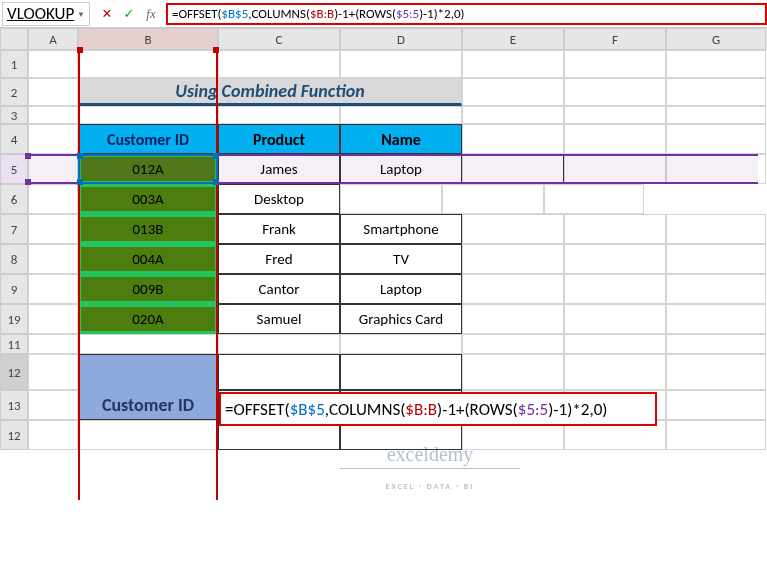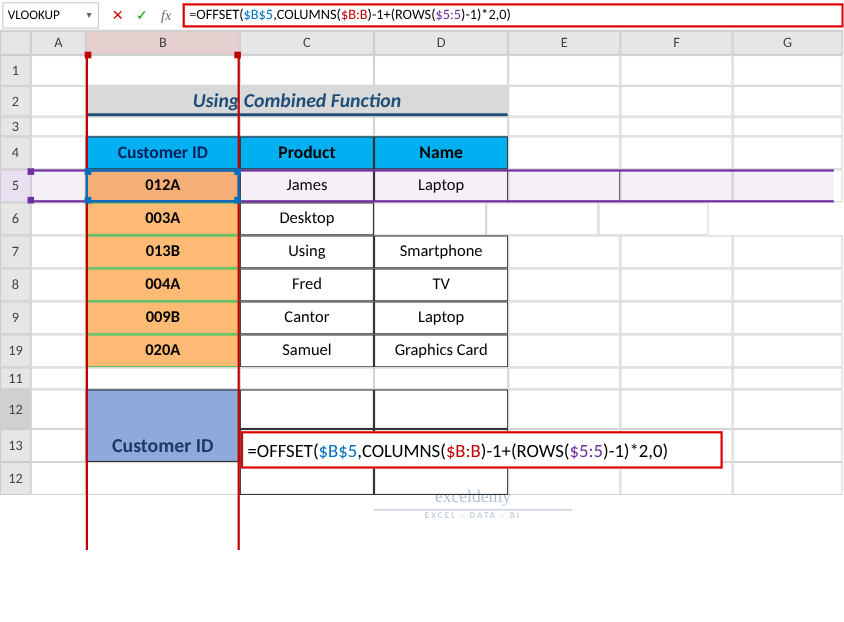--- a/index.html
+++ b/index.html
@@ -1,20 +1,20 @@
 <!DOCTYPE html>
 <html><head>
   <meta charset="utf-8">
   <style>
     * { box-sizing: border-box; margin: 0; padding: 0; }
     body { font-family: Calibri, Arial, sans-serif; font-size: 14px; background: #fff; width: 767px; height: 565px; overflow: hidden; position: relative; }
     
     .formula-bar { display: flex; align-items: center; height: 28px; border-bottom: 1px solid #ccc; background: #fff; }
     .name-box { width: 88px; height: 24px; border: 1px solid #ccc; display: flex; align-items: center; padding: 0 4px; margin: 0 2px; background: #fff; }
-    .name-box-text { flex: 1; font-size: 12px; }
+    .name-box-text { flex: 1; font-size: 17px; text-decoration: underline; }
     .name-box-arrow { font-size: 8px; color: #666; }
     .fb-btns { display: flex; gap: 4px; padding: 0 6px; }
     .fb-btn { width: 18px; height: 18px; display: flex; align-items: center; justify-content: center; font-size: 13px; color: #666; }
     .fb-btn.cancel { color: #c00; }
     .fb-btn.accept { color: #0a0; }
     .fb-btn.fx { font-style: italic; font-family: Georgia, serif; font-size: 13px; }
     .formula-input { flex: 1; height: 22px; border: 2px solid #d00; display: flex; align-items: center; padding: 0 4px; font-size: 13px; }
     .formula-input .part-black { color: #000; }
     .formula-input .part-blue { color: #0070c0; }
     .formula-input .part-red { color: #c00000; }
@@ -49,21 +49,21 @@
     .r1 .row-h, .r2 .row-h { height: 28px; }
     .r3 .row-h { height: 18px; }
     .r4 .row-h, .r5 .row-h, .r6 .row-h, .r7 .row-h, .r8 .row-h, .r9 .row-h, .r10 .row-h { height: 30px; }
     .r11 .row-h { height: 20px; }
     .r12 .row-h { height: 36px; }
     .r13 .row-h, .r14 .row-h { height: 30px; }
     
     .title-banner { background: #d9d9d9; font-style: italic; font-weight: bold; font-size: 18px; color: #1f4e79; border-bottom: 3px solid #1f4e79; }
     .hdr-b { background: #00b0f0; color: #002060; font-weight: bold; font-size: 16px; border: 1px solid #333; }
     .hdr-cd { background: #00b0f0; color: #000; font-weight: bold; font-size: 16px; border: 1px solid #333; }
-    .data-b { background: #fdba74; border: 1px solid #22c55e; font-size: 15px; font-weight: bold; }
+    .data-b { background: #4d7c0f; border: 3px solid #22c55e; font-size: 15px; }
     .data-cd { background: #fff; border: 1px solid #333; font-size: 15px; }
     .cust-id-big { background: #8ea9db; color: #1f3864; font-weight: bold; font-size: 18px; border: 1px solid #333; }
     .result-cell { background: #fff; border: 1px solid #333; }
     
     .col-B-overlay { position: absolute; left: 78px; top: 22px; width: 140px; height: 450px; border-left: 2px solid #c00000; border-right: 2px solid #c00000; pointer-events: none; }
     .col-B-overlay .corner-sq { position: absolute; width: 6px; height: 6px; background: #c00000; }
     .col-B-overlay .tl { top: -3px; left: -3px; }
     .col-B-overlay .tr { top: -3px; right: -3px; }
     
     .row-5-overlay { position: absolute; left: 28px; top: 126px; width: 730px; height: 30px; border-top: 2px solid #7030a0; border-bottom: 2px solid #7030a0; background: rgba(112,48,160,0.07); pointer-events: none; }
@@ -78,22 +78,22 @@
     .b5-overlay .bl { bottom: -3px; left: -3px; }
     .b5-overlay .br { bottom: -3px; right: -3px; }
     
     .c12-formula-box { position: absolute; left: 219px; top: 364px; width: 438px; height: 34px; border: 2px solid #d00; background: #fff; display: flex; align-items: center; padding: 0 4px; font-size: 17px; white-space: nowrap; z-index: 10; }
     .c12-formula-box .part-black { color: #000; }
     .c12-formula-box .part-blue { color: #0070c0; }
     .c12-formula-box .part-red { color: #c00000; }
     .c12-formula-box .part-purple { color: #7030a0; }
     
     .watermark { position: absolute; left: 340px; top: 415px; width: 180px; opacity: 0.35; pointer-events: none; text-align: center; z-index: 5; }
-    .watermark .wm-main { font-size: 16px; color: #1f4e79; font-family: Georgia, serif; }
-    .watermark .wm-sub { font-size: 8px; color: #1f4e79; letter-spacing: 2px; border-top: 1px solid #1f4e79; margin-top: 2px; padding-top: 0; }
+    .watermark .wm-main { font-size: 20px; color: #1f4e79; font-family: Georgia, serif; }
+    .watermark .wm-sub { font-size: 8px; color: #1f4e79; letter-spacing: 2px; border-top: 1px solid #1f4e79; margin-top: 2px; padding-top: 12px; font-weight: bold; }
   </style>
 </head>
 <body>
 
 <div class="formula-bar">
   <div class="name-box">
     <span class="name-box-text">VLOOKUP</span>
     <span class="name-box-arrow">▼</span>
   </div>
   <div class="fb-btns">
@@ -184,21 +184,21 @@
     <div class="cell col-D data-cd">Desktop</div>
     <div class="cell col-E"></div>
     <div class="cell col-F"></div>
     <div class="cell col-G"></div>
   </div>
 
   <div class="row r7">
     <div class="row-h">7</div>
     <div class="cell col-A"></div>
     <div class="cell col-B data-b">013B</div>
-    <div class="cell col-C data-cd">Using</div>
+    <div class="cell col-C data-cd">Frank</div>
     <div class="cell col-D data-cd">Smartphone</div>
     <div class="cell col-E"></div>
     <div class="cell col-F"></div>
     <div class="cell col-G"></div>
   </div>
 
   <div class="row r8">
     <div class="row-h">8</div>
     <div class="cell col-A"></div>
     <div class="cell col-B data-b">004A</div>

